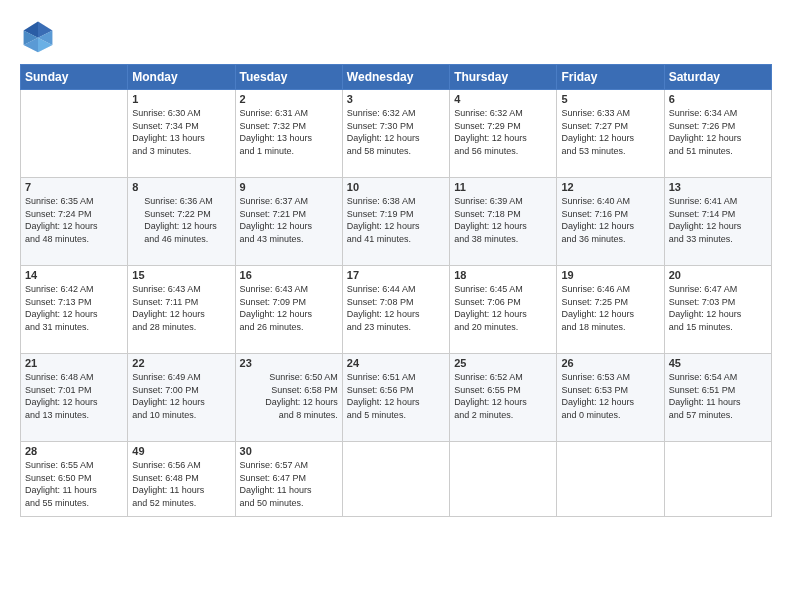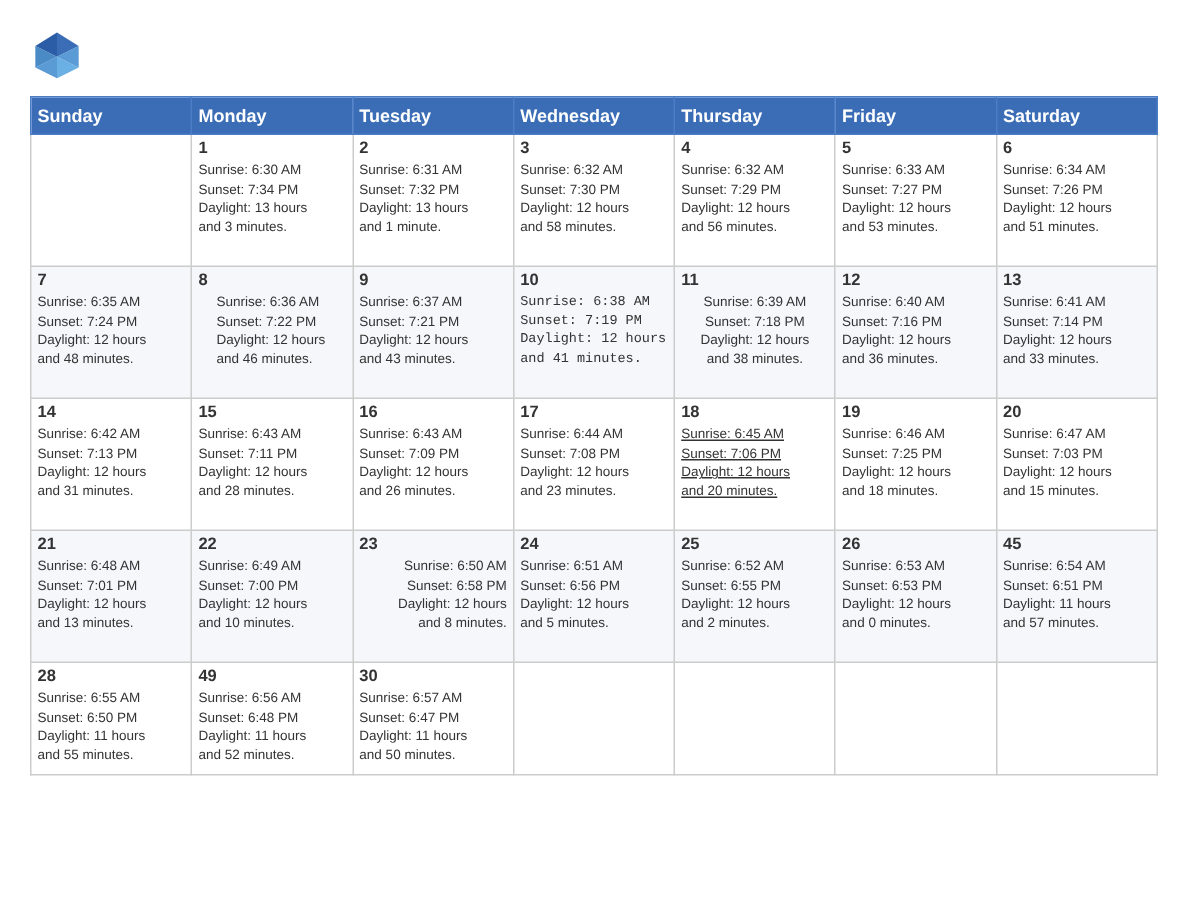--- a/index.html
+++ b/index.html
@@ -194,28 +194,28 @@
           </td>
           <td>
             <span class="day-num">9</span>
             <div class="day-info" style="white-space: pre-line;">Sunrise: 6:37 AM
 Sunset: 7:21 PM
 Daylight: 12 hours
 and 43 minutes.</div>
           </td>
           <td>
             <span class="day-num">10</span>
-            <div class="day-info" style="white-space: pre-line; font-family: Liberation Mono, monospace;">Sunrise: 6:38 AM
+            <div class="day-info" style="white-space: pre-line;">Sunrise: 6:38 AM
 Sunset: 7:19 PM
 Daylight: 12 hours
 and 41 minutes.</div>
           </td>
           <td>
             <span class="day-num">11</span>
-            <div class="day-info" style="white-space: pre-line; text-align: center;">Sunrise: 6:39 AM
+            <div class="day-info" style="white-space: pre-line;">Sunrise: 6:39 AM
 Sunset: 7:18 PM
 Daylight: 12 hours
 and 38 minutes.</div>
           </td>
           <td>
             <span class="day-num">12</span>
             <div class="day-info" style="white-space: pre-line;">Sunrise: 6:40 AM
 Sunset: 7:16 PM
 Daylight: 12 hours
 and 36 minutes.</div>
@@ -252,21 +252,21 @@
           </td>
           <td>
             <span class="day-num">17</span>
             <div class="day-info" style="white-space: pre-line;">Sunrise: 6:44 AM
 Sunset: 7:08 PM
 Daylight: 12 hours
 and 23 minutes.</div>
           </td>
           <td>
             <span class="day-num">18</span>
-            <div class="day-info" style="white-space: pre-line; text-decoration: underline;">Sunrise: 6:45 AM
+            <div class="day-info" style="white-space: pre-line;">Sunrise: 6:45 AM
 Sunset: 7:06 PM
 Daylight: 12 hours
 and 20 minutes.</div>
           </td>
           <td>
             <span class="day-num">19</span>
             <div class="day-info" style="white-space: pre-line;">Sunrise: 6:46 AM
 Sunset: 7:25 PM
 Daylight: 12 hours
 and 18 minutes.</div>

